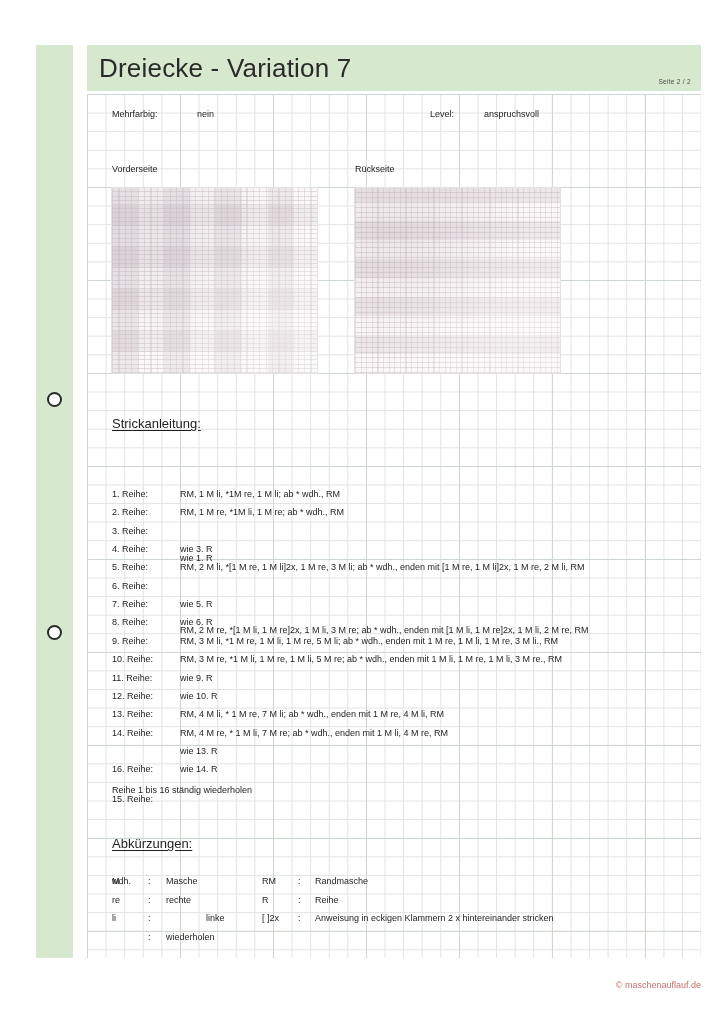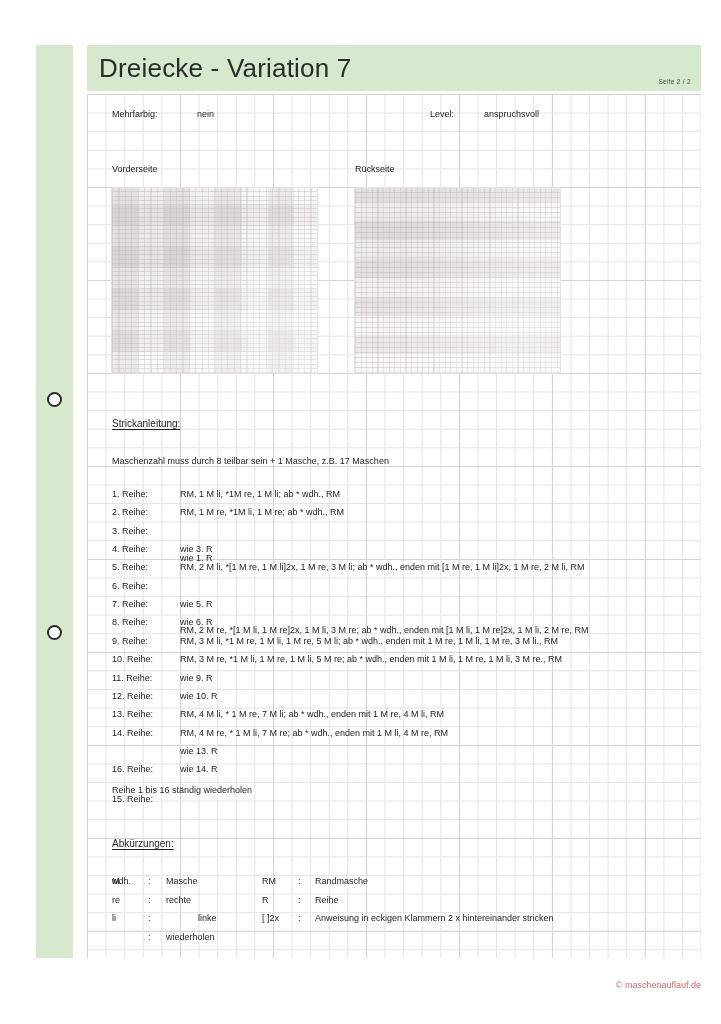--- a/index.html
+++ b/index.html
@@ -102,21 +102,21 @@
   }
 
   
   .txt {
     position: absolute;
     font-size: 9px;
     line-height: 12px;
     color: #1e1e1e;
     white-space: nowrap;
   }
-  .txt-lg { font-size: 10px; }
+  .txt-lg { font-size: 13px; }
   .underlined {
     text-decoration: underline;
     text-underline-offset: 2px;
   }
 
   
   .swatch-frame {
     position: absolute;
     background: #ffffff;
     border: 1px solid #e2e2e2;
@@ -214,21 +214,20 @@
 
   <div class="swatch-frame" style="left:354px; top:187px; width:207px; height:187px;">
     <div class="swatch-img">
       <div class="knit knit-back"></div>
       <div class="knit-shade"></div>
     </div>
   </div>
 
   <div class="txt txt-lg underlined" style="left:112px; top:418px;">Strickanleitung:</div>
 
-  <div class="txt" style="left:112px; top:455px;">Maschenzahl muss durch 8 teilbar sein + 1 Masche, z.B. 17 Maschen</div>
 
   <div id="instruction-rows">
       <div class="row-label" style="left: 112px; top: 489px;">1. Reihe:</div>
       <div class="row-text" style="left: 180px; top: 489px;">RM, 1 M li, *1M re, 1 M li; ab * wdh., RM</div>
       <div class="row-label" style="left: 112px; top: 507.35px;">2. Reihe:</div>
       <div class="row-text" style="left: 180px; top: 507.35px;">RM, 1 M re, *1M li, 1 M re; ab * wdh., RM</div>
       <div class="row-label" style="left: 112px; top: 525.7px;">3. Reihe:</div>
       <div class="row-text" style="left: 180px; top: 553px;">wie 1. R</div>
       <div class="row-label" style="left: 112px; top: 544.05px;">4. Reihe:</div>
       <div class="row-text" style="left: 180px; top: 544.05px;">wie 3. R</div>
@@ -264,21 +263,21 @@
 
   <div id="abbrev-left">
       <div class="txt" style="left: 112px; top: 875px;">M</div>
       <div class="txt" style="left: 148px; top: 875px;">:</div>
       <div class="txt" style="left: 166px; top: 875px;">Masche</div>
       <div class="txt" style="left: 112px; top: 893.5px;">re</div>
       <div class="txt" style="left: 148px; top: 893.5px;">:</div>
       <div class="txt" style="left: 166px; top: 893.5px;">rechte</div>
       <div class="txt" style="left: 112px; top: 912px;">li</div>
       <div class="txt" style="left: 148px; top: 912px;">:</div>
-      <div class="txt" style="left: 158px; top: 912px; padding-left: 40px;">linke</div>
+      <div class="txt" style="left: 166px; top: 912px; padding-left: 40px;">linke</div>
       <div class="txt" style="left: 112px; top: 875px;">wdh.</div>
       <div class="txt" style="left: 148px; top: 930.5px;">:</div>
       <div class="txt" style="left: 166px; top: 930.5px;">wiederholen</div>
     </div>
   <div id="abbrev-right">
       <div class="txt" style="left: 262px; top: 875px;">RM</div>
       <div class="txt" style="left: 298px; top: 875px;">:</div>
       <div class="txt" style="left: 315px; top: 875px;">Randmasche</div>
       <div class="txt" style="left: 262px; top: 893.5px;">R</div>
       <div class="txt" style="left: 298px; top: 893.5px;">:</div>

